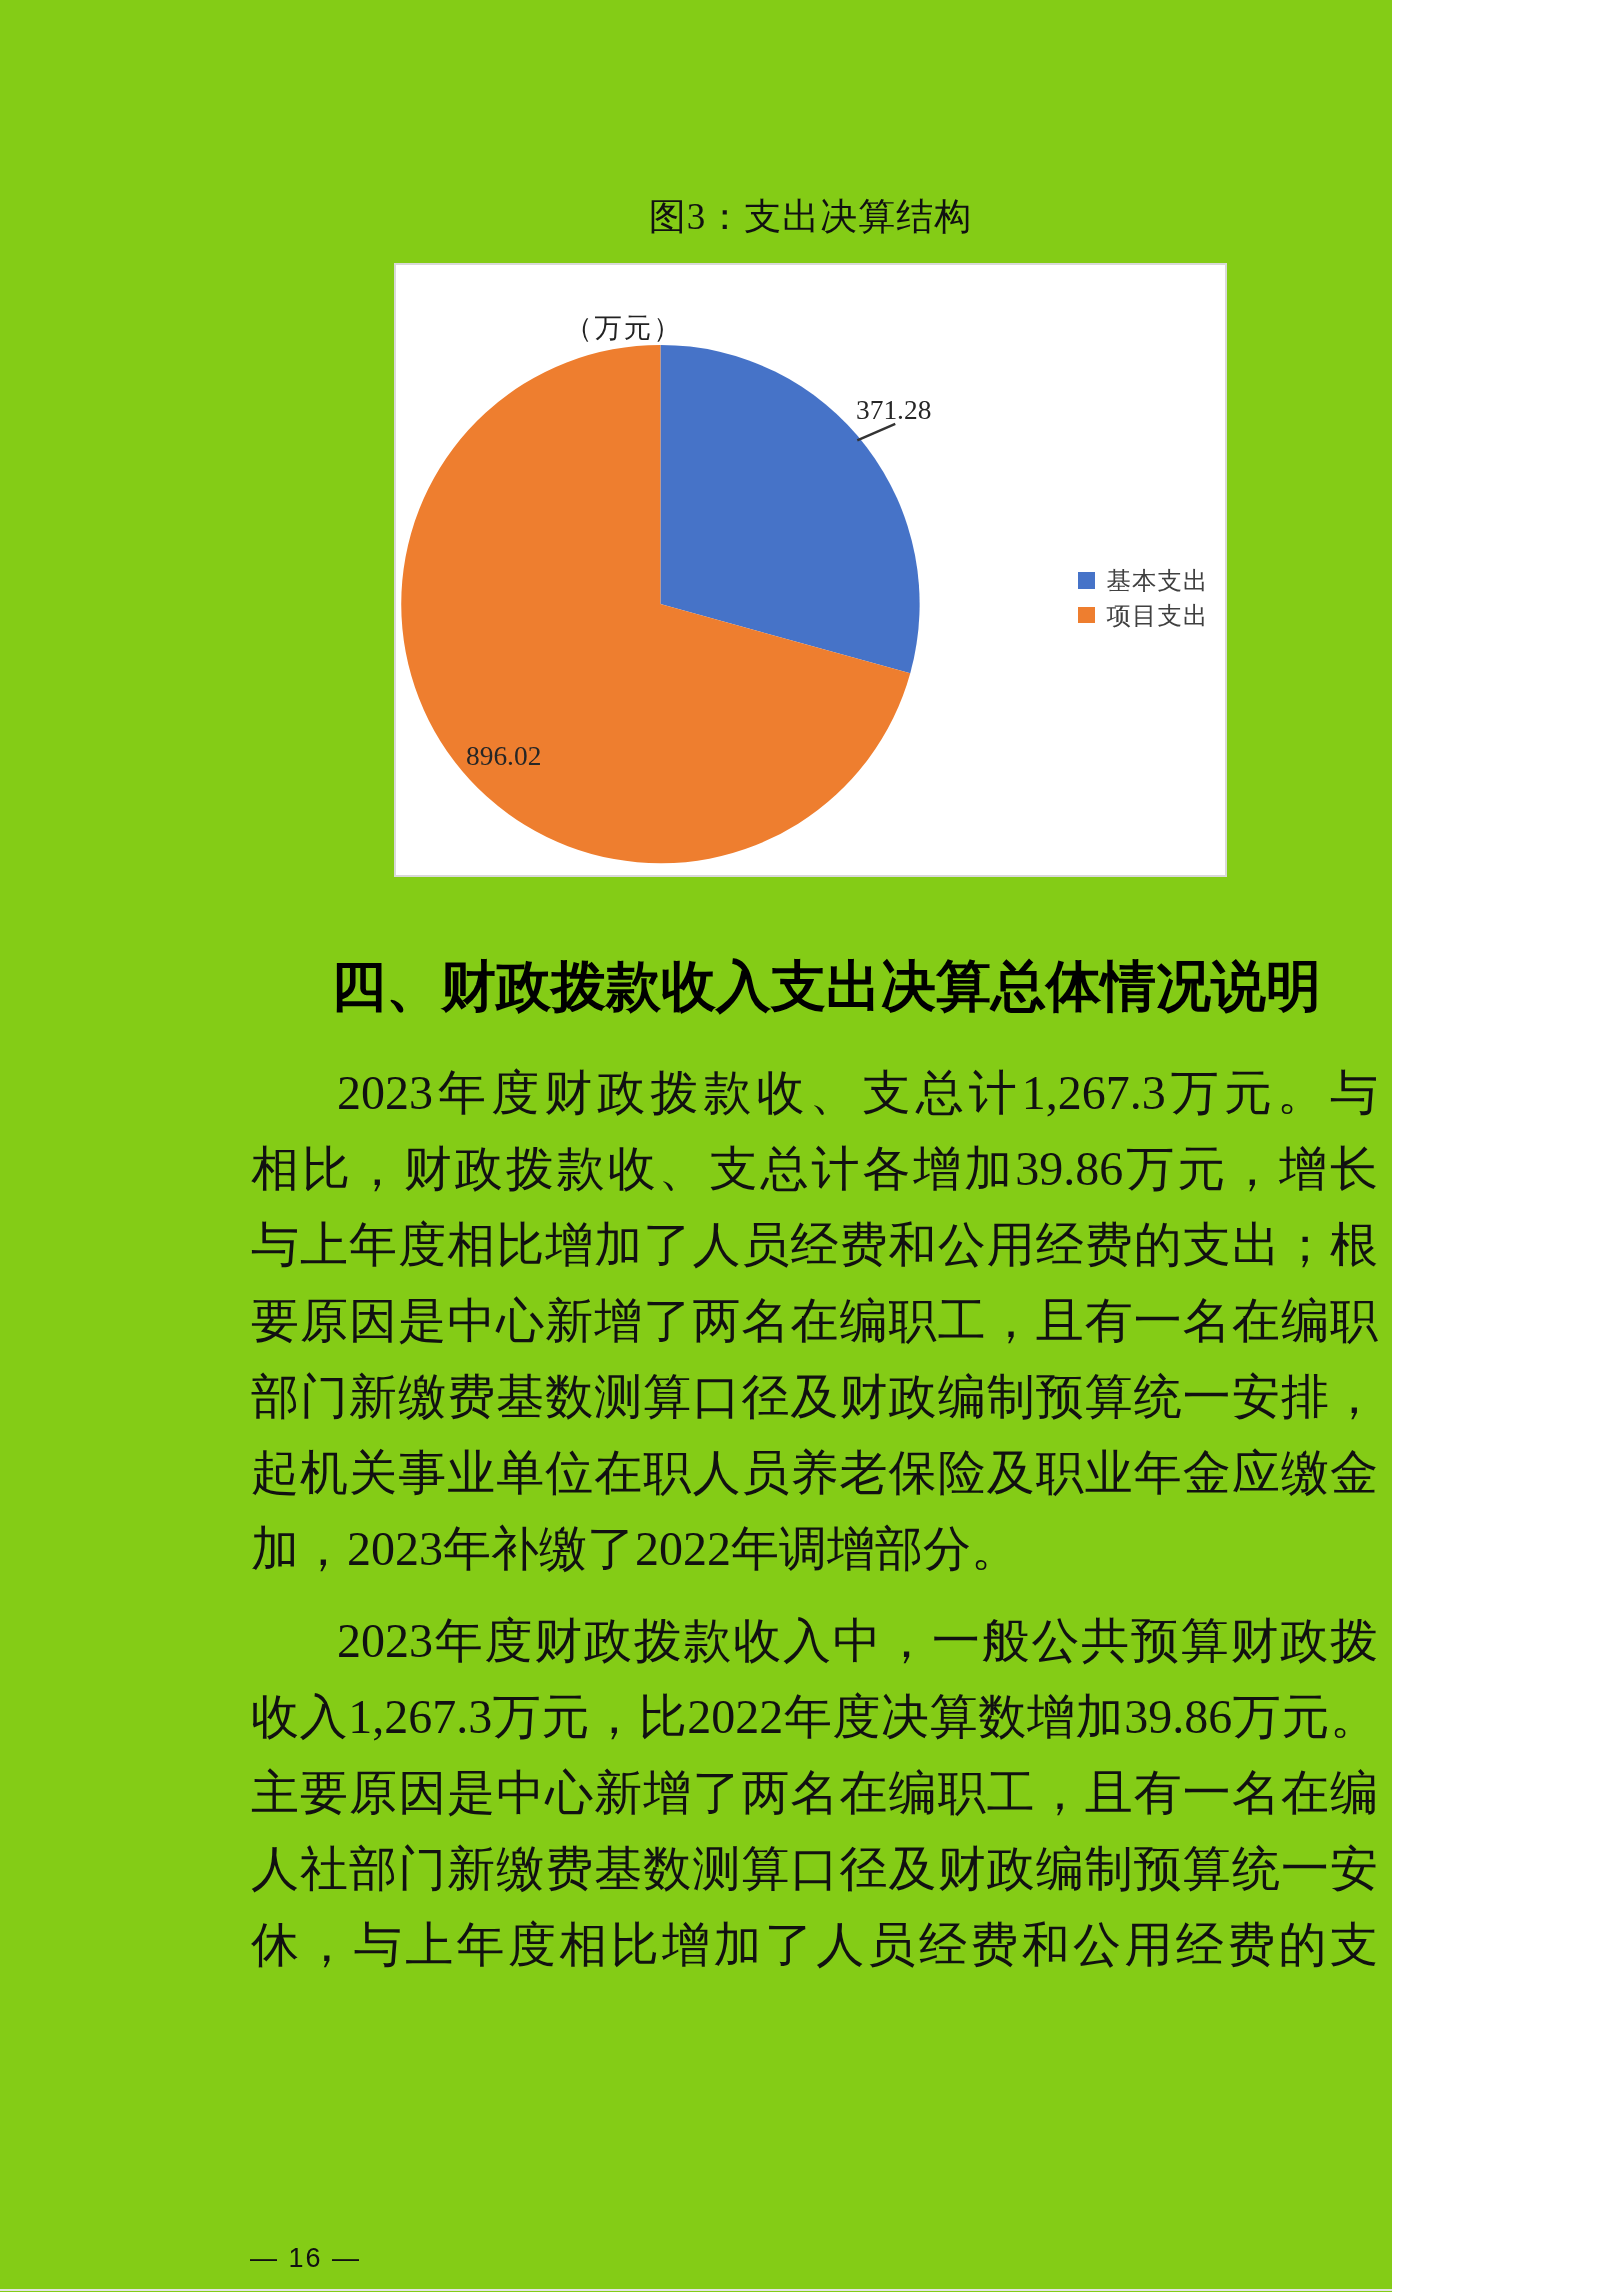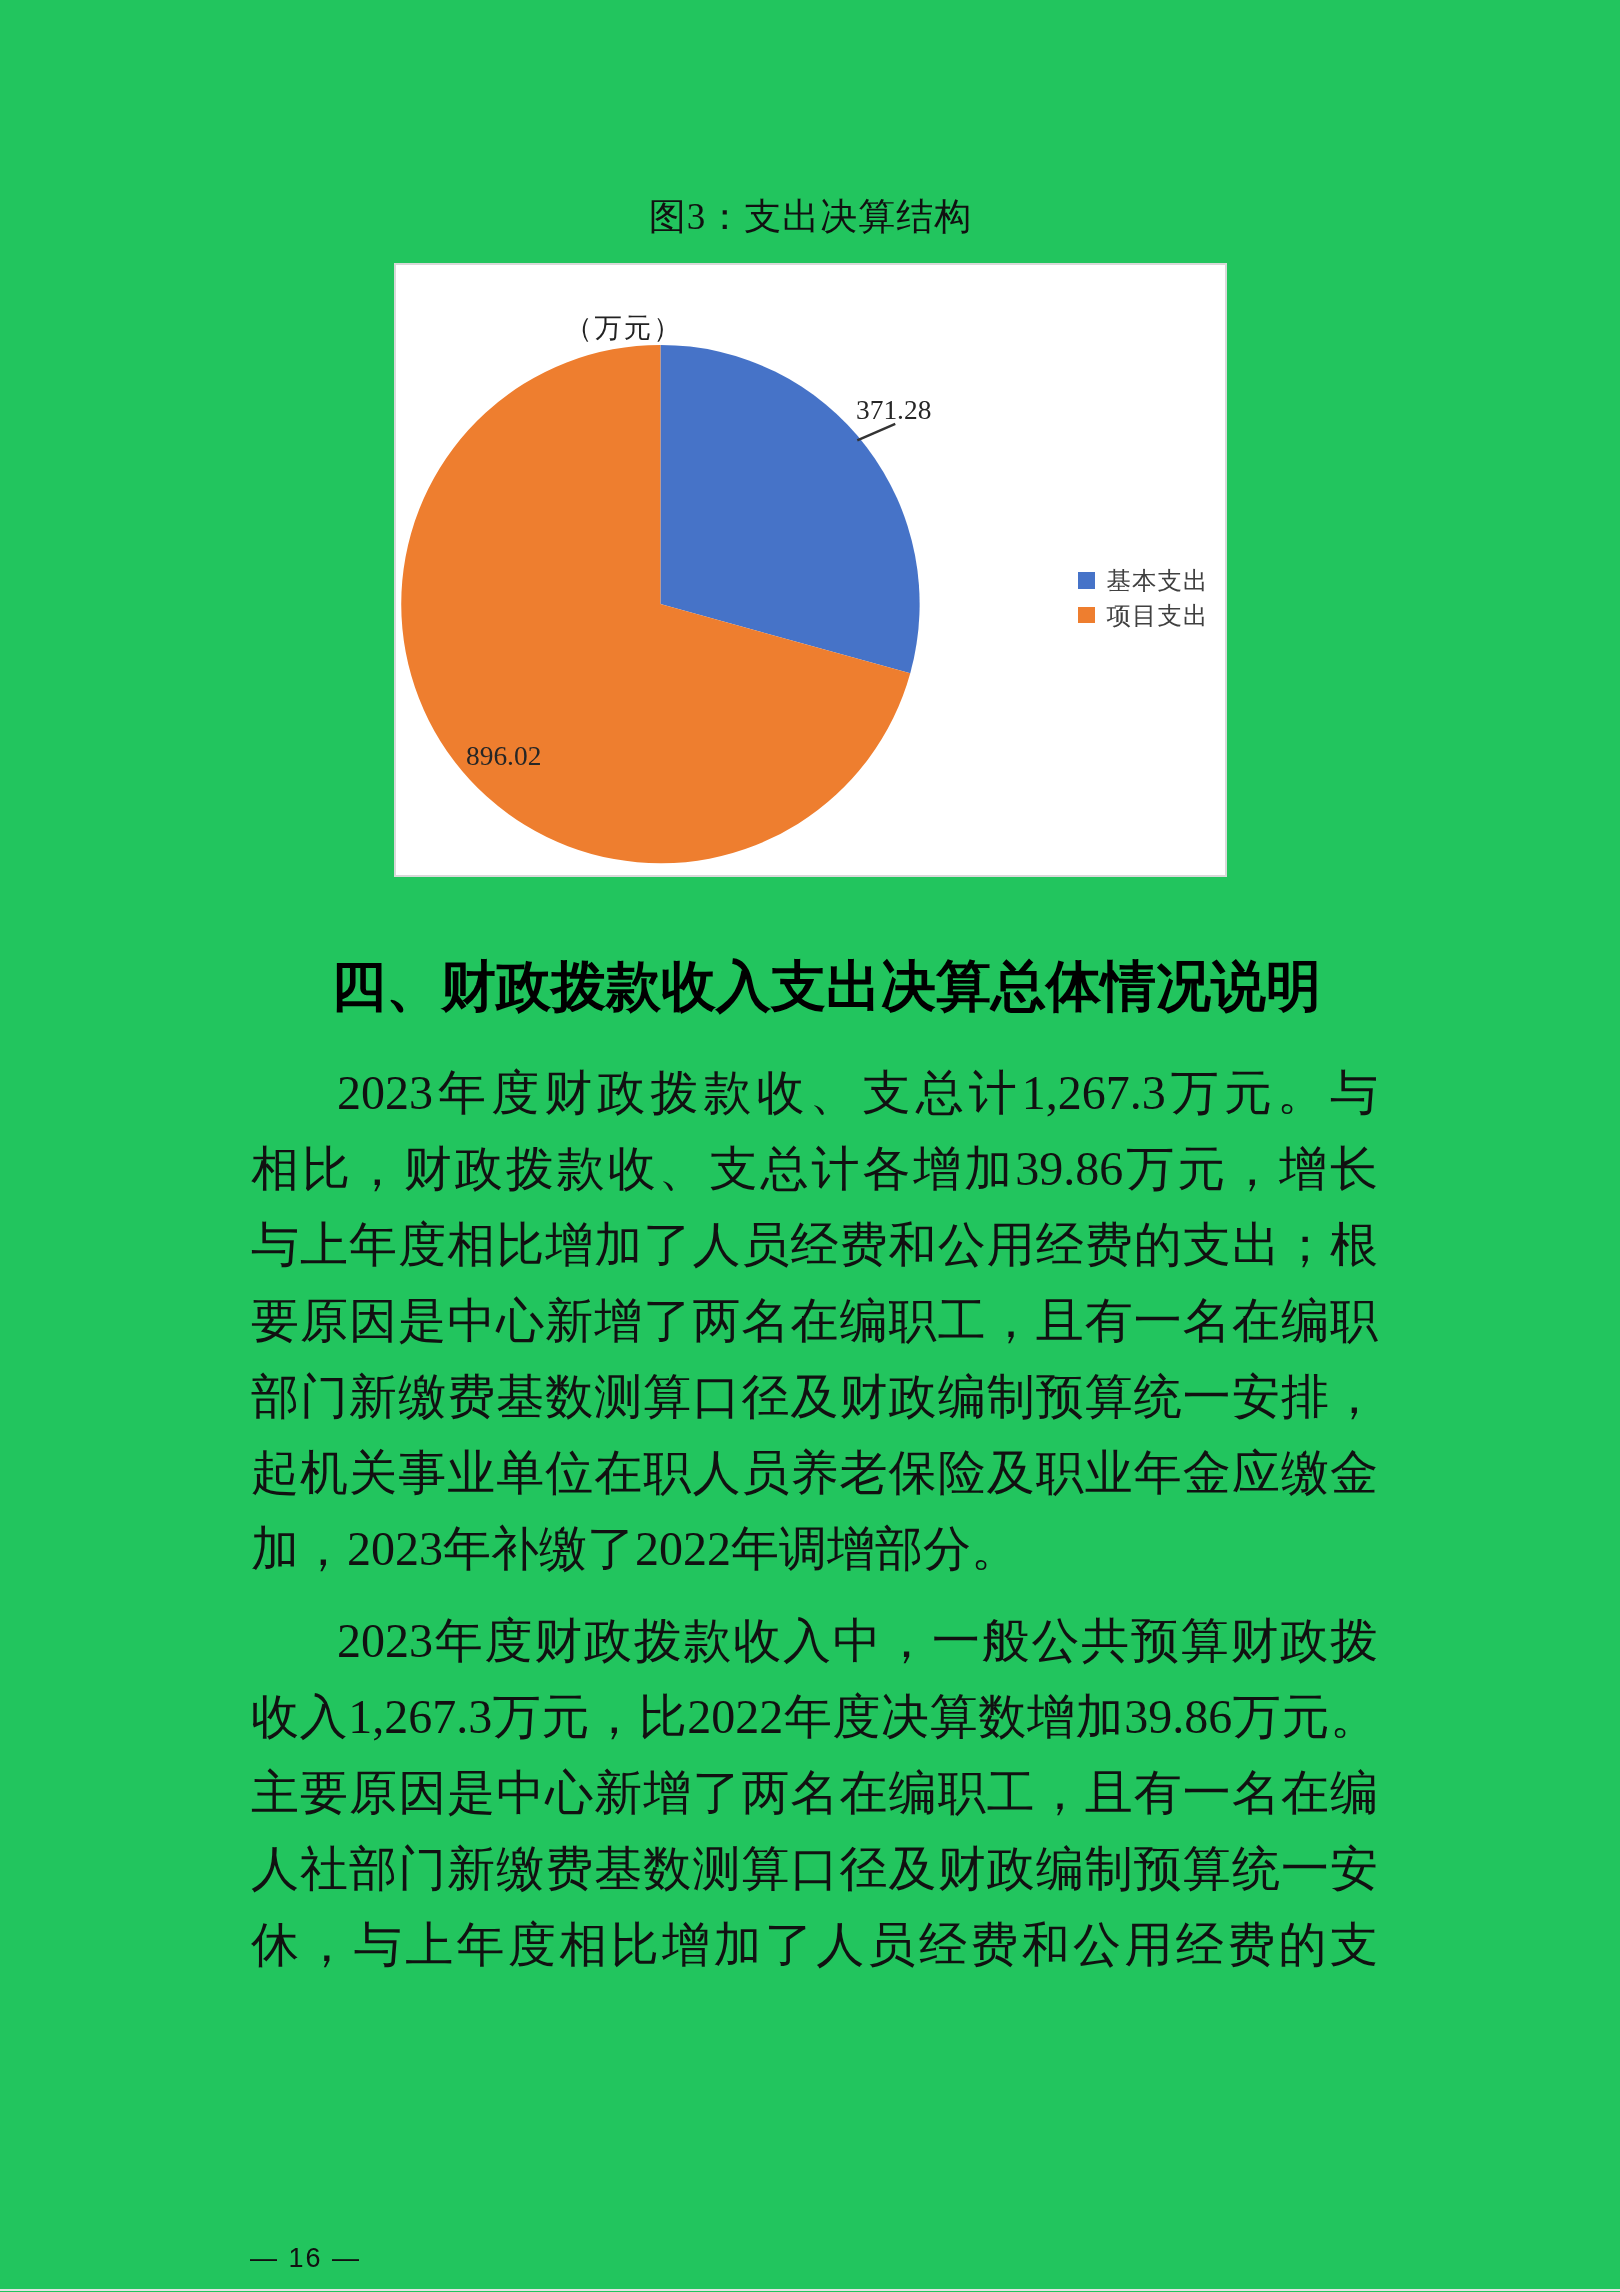--- a/index.html
+++ b/index.html
@@ -1,19 +1,19 @@
 <!DOCTYPE html>
 <html><head>
 <meta charset="utf-8">
 <style>
   html,body{margin:0;padding:0;background:#ffffff;}
   .page{
     position:relative;
-    width:1620px;height:2293px;
-    background:#22c55e;
+    width:1392px;height:2293px;
+    background:#84cc16;
     overflow:hidden;
     font-family:"Liberation Serif","DejaVu Serif",serif;
     color:#1a1a1a;
   }
   
   .figure-title{
     position:absolute;left:394px;top:194px;width:833px;
     text-align:center;font-size:37px;line-height:45px;
     color:#111;letter-spacing:1px;
   }

